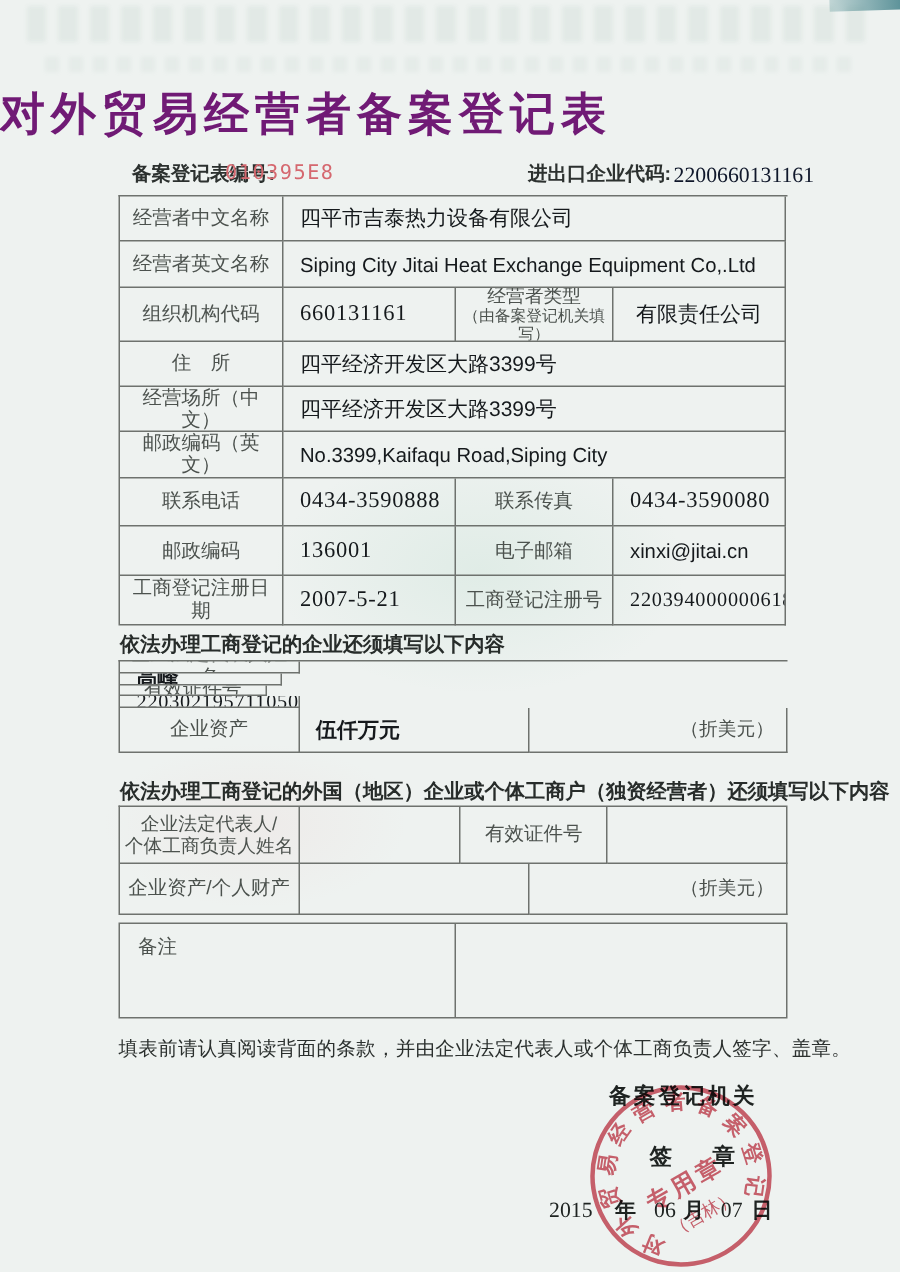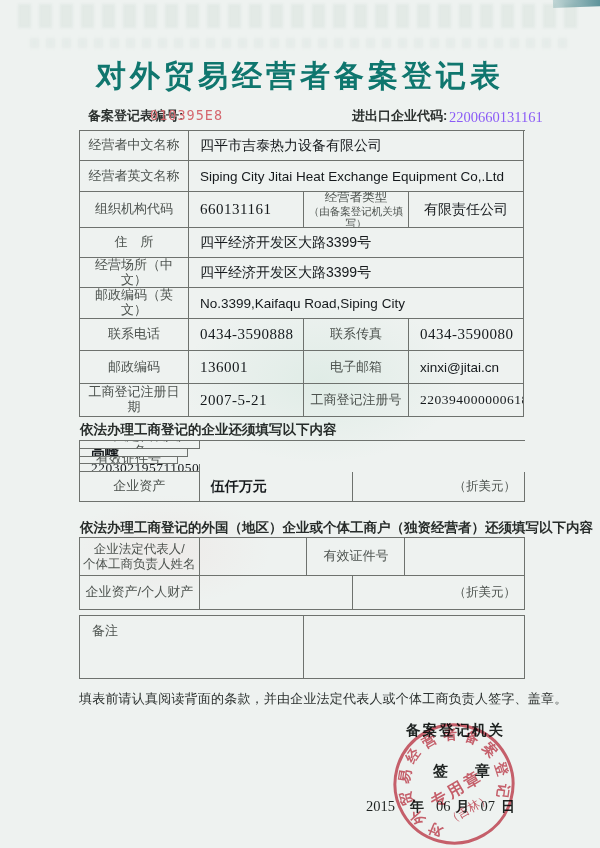--- a/index.html
+++ b/index.html
@@ -28,35 +28,35 @@
     position:absolute; left:170px; top:290px; width:300px; height:180px;
     background:radial-gradient(ellipse at center, rgba(150,205,180,.16), transparent 65%);
   }
   .watermark2 {
     position:absolute; left:60px; top:490px; width:220px; height:120px;
     background:radial-gradient(ellipse at center, rgba(235,190,190,.14), transparent 65%);
   }
 
   .title {
     position:absolute; top:56px; left:0; width:100%;
-    text-align:center; font-size:30px; font-weight:bold; letter-spacing:4px;
-    color:#0f766e;
+    text-align:left; font-size:30px; font-weight:bold; letter-spacing:4px;
+    color:#701a75;
   }
   .info-row { position:absolute; top:107px; left:0; width:100%; height:20px; font-size:13px; }
   .info-label { font-weight:bold; color:#2c312f; }
   .form-no-label { position:absolute; left:88px; top:0; }
   .form-no-value {
     position:absolute; left:150px; top:0;
     font-family:"DejaVu Sans Mono", monospace; font-size:13.5px;
     color:#d5686f; letter-spacing:1px;
   }
   .code-label { position:absolute; left:352px; top:0; }
   .code-value {
     position:absolute; left:449px; top:2px;
-    font-family:"Liberation Serif", serif; font-size:14.5px; color:#8b5cf6;
+    font-family:"Liberation Serif", serif; font-size:14.5px; color:#0f172a;
   }
 
   
   .tbl { position:absolute; border-top:1px solid #6e726e; border-left:1px solid #6e726e; background:rgba(255,255,255,.0); }
   .grid1 {
     left:79px; top:130px; width:446px;
     display:grid;
     grid-template-columns:109px 115px 105px 115px;
     grid-template-rows:30px 31px 36px 30px 30px 31px 32px 33px 33px;
   }

